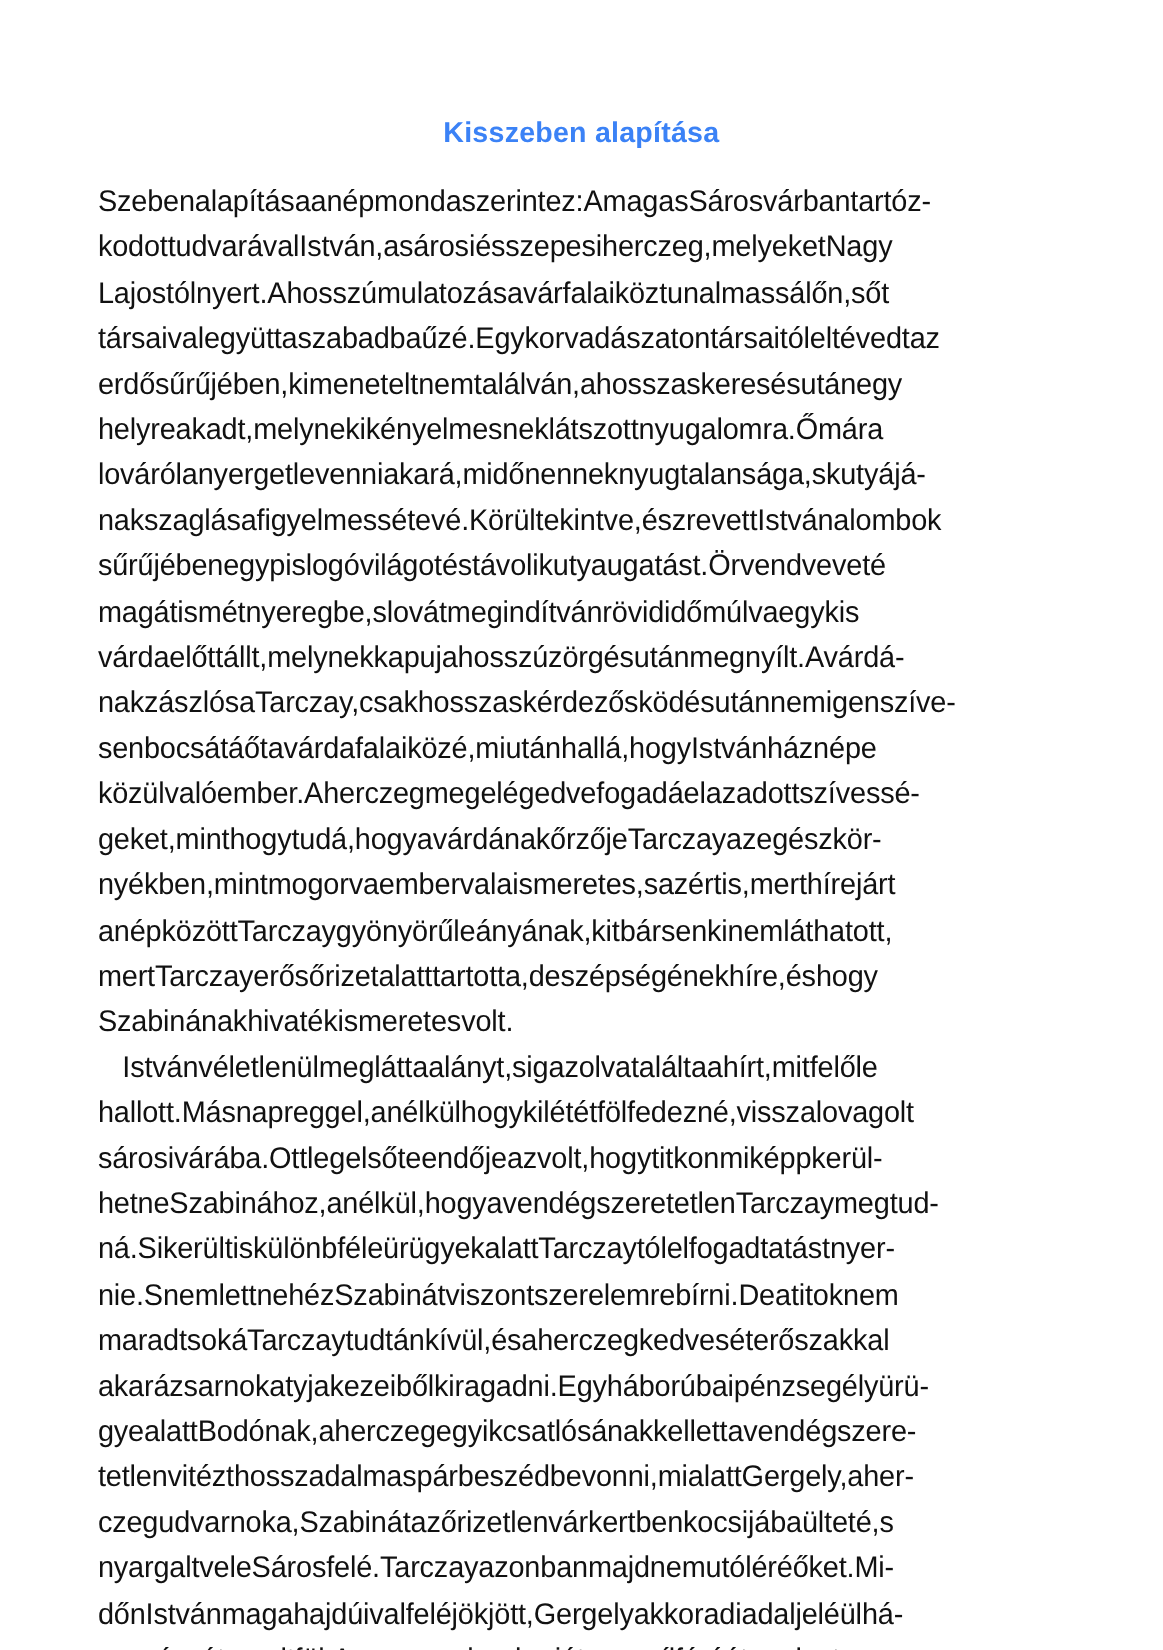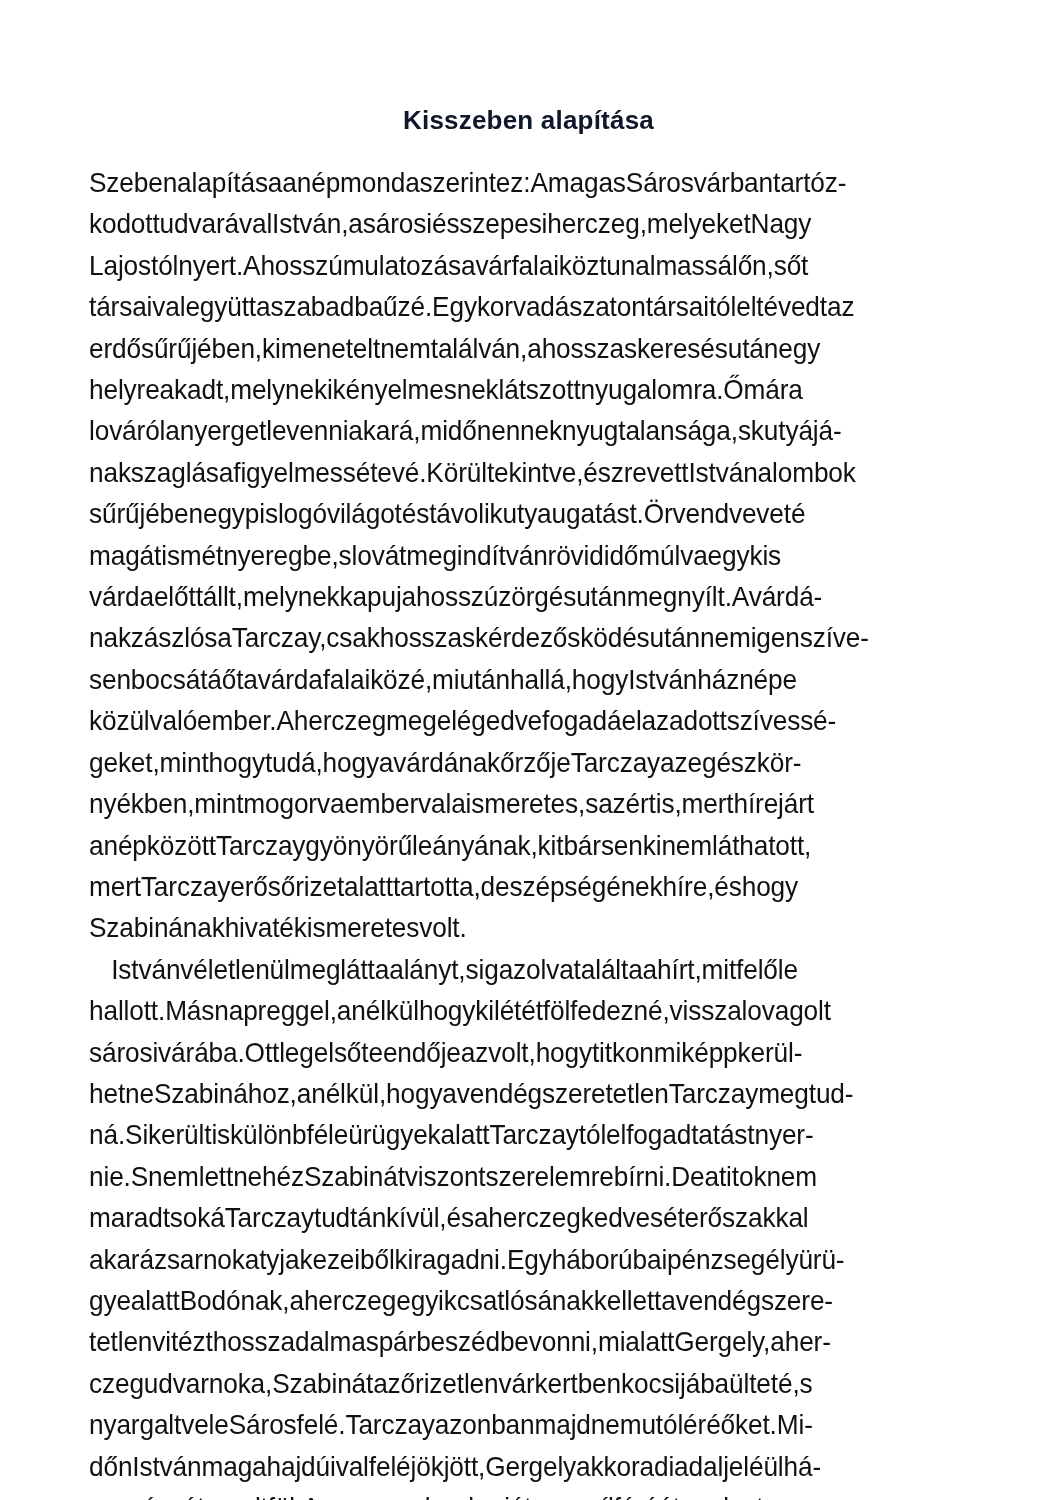--- a/index.html
+++ b/index.html
@@ -23,21 +23,21 @@
   .doc-title {
     position: absolute;
     left: 0;
     top: 88px;
     width: 1057px;
     text-align: center;
     font-size: 26px;
     font-weight: bold;
     letter-spacing: 0.2px;
     line-height: 1.2;
-    color: #0f172a;
+    color: #3b82f6;
   }
   .body-block {
     position: absolute;
     left: 89px;
     top: 162px;
     width: 879px;
   }
   .para {
     margin: 0;
     font-size: 27.2px;

